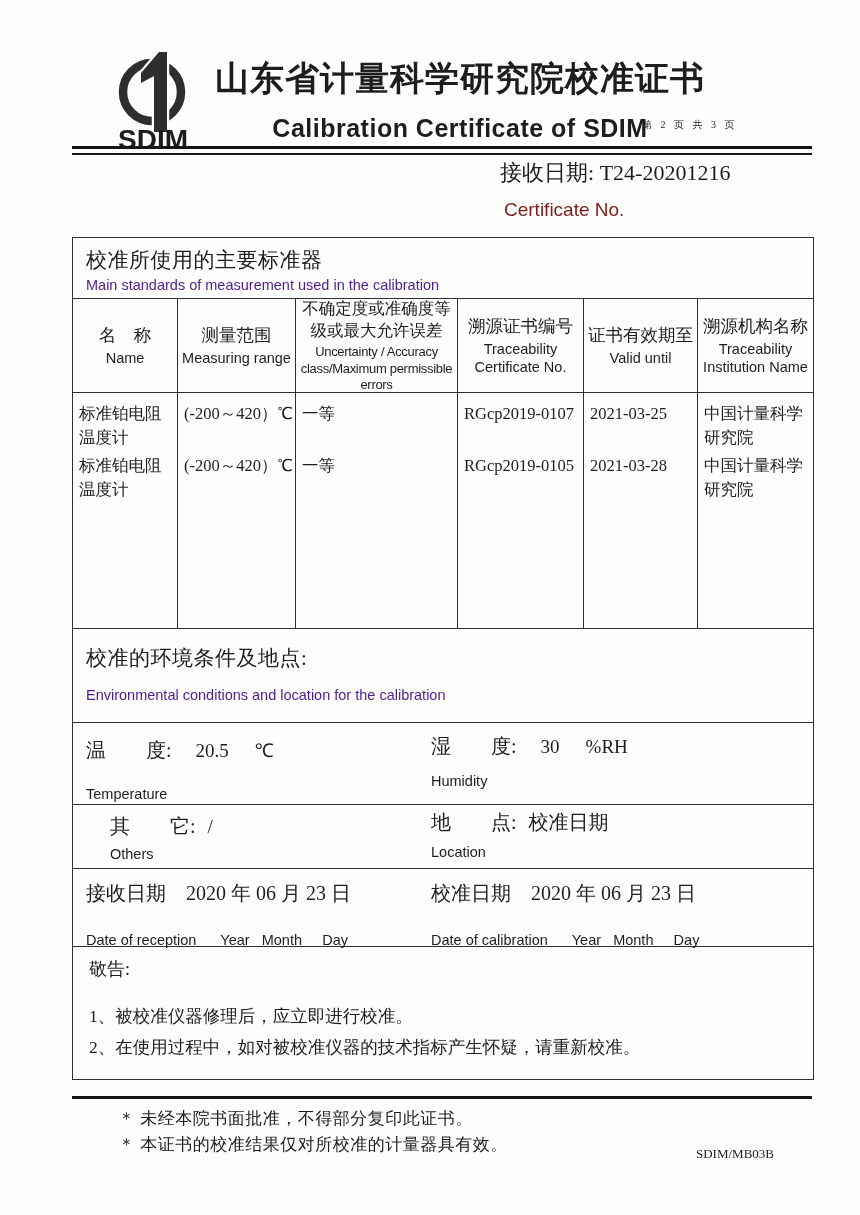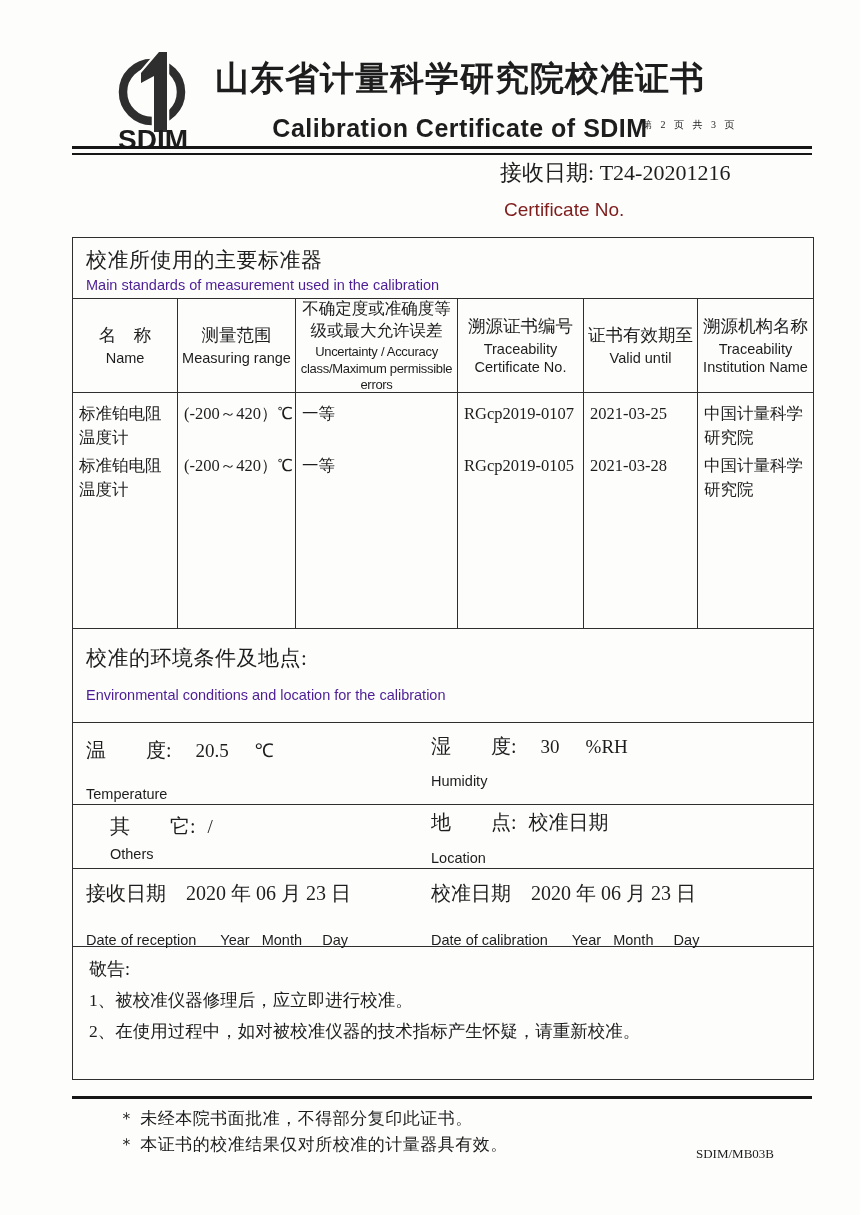--- a/index.html
+++ b/index.html
@@ -52,21 +52,21 @@
   .flabel{font-size:20px;white-space:pre;}
   .fvalue{font-size:19px;margin-left:24px;white-space:nowrap;}
   .funit{font-size:19px;margin-left:26px;}
   .fen{font-family:"Liberation Sans",sans-serif;font-size:14.5px;margin-top:22px;}
   .fvalue.tight{margin-left:12px;}
 
   .dlabel{font-size:20px;white-space:nowrap;}
   .dvalue{font-size:20px;margin-left:20px;white-space:pre;}
   .den{font-family:"Liberation Sans",sans-serif;font-size:14.5px;margin-top:25px;white-space:pre;}
 
-  .notice-title{font-size:18px;margin-bottom:4px;}
+  .notice-title{font-size:18px;margin-bottom:20px;}
   .notice-line{font-size:17.5px;line-height:31px;}
   .blank{display:inline-block;width:54px;border-bottom:1.6px solid #222;text-align:center;line-height:1;}
 
   
   .rule-footer{left:72px;top:1096px;width:740px;height:0;border-top:3.5px solid #161616;}
   .foot-note{left:118px;font-size:17px;letter-spacing:.5px;}
   .form-no{left:696px;top:1146px;font-size:13px;font-family:"Liberation Serif",serif;text-align:center;}
 </style>
 </head>
 <body>
@@ -184,21 +184,21 @@
           <span class="flabel">其　　它:</span>
           <span class="fvalue tight">/</span>
         </div>
         <div class="fen" style="margin-top:6px;">Others</div>
       </div>
       <div class="field" style="left:358px;top:4px;">
         <div class="fline">
           <span class="flabel">地　　点:</span>
           <span class="fvalue tight" style="font-size:20px;">校准日期</span>
         </div>
-        <div class="fen" style="margin-top:14px;">Location</div>
+        <div class="fen" style="margin-top:8px;">Location</div>
       </div>
     </div>
 
     <div class="sec" id="secG">
       <div class="field" style="left:13px;top:11px;">
         <div class="fline">
           <span class="dlabel">接收日期</span>
           <span class="dvalue">2020 年 06 月 23 日</span>
         </div>
         <div class="den">Date of reception      Year   Month     Day</div>

